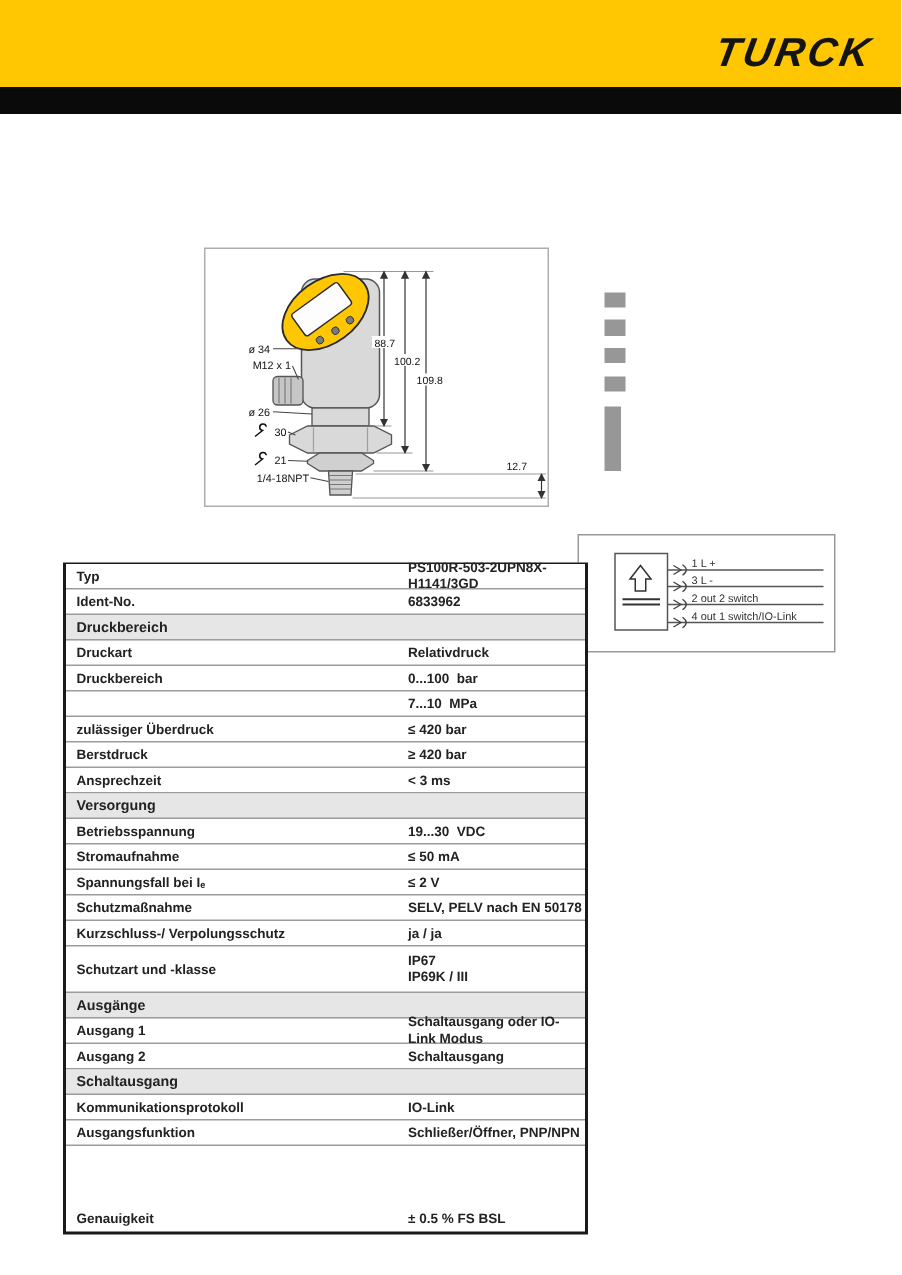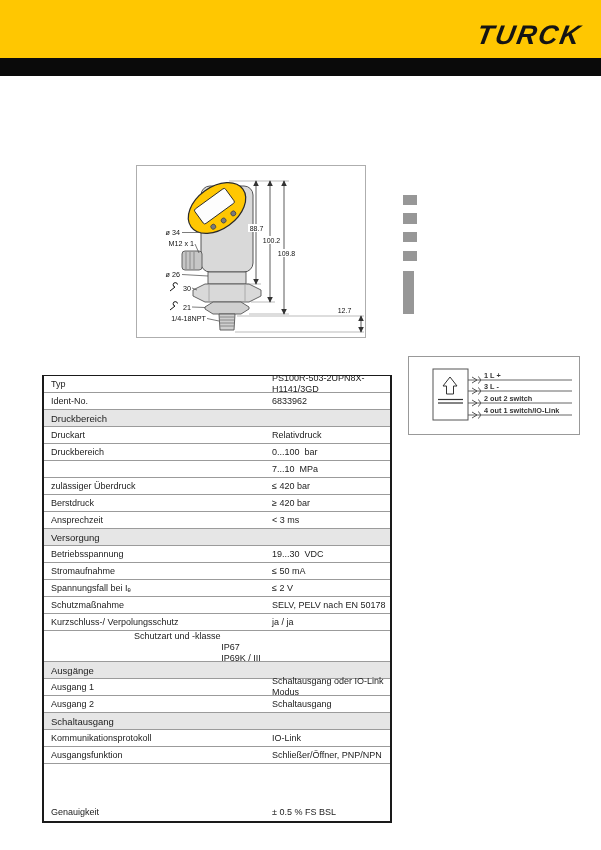--- a/index.html
+++ b/index.html
@@ -9,30 +9,30 @@
   .hdr-yellow{position:absolute;left:0;top:0;width:601px;height:58px;background:#ffc701;}
   .hdr-black{position:absolute;left:0;top:58px;width:601px;height:18px;background:#0a0a0a;}
   .logo{position:absolute;top:20px;right:20px;font-weight:900;font-style:italic;
         font-size:27px;letter-spacing:2px;color:#141414;transform:skewX(-10deg);}
   
   .draw-box{position:absolute;left:136px;top:165px;width:228px;height:171px;
             background:#fff;border:1px solid #aeaeae;box-sizing:content-box;}
   
   .chip{position:absolute;background:#979797;}
   
-  .wire-box{position:absolute;left:408px;top:356px;width:170px;height:77px;
-            background:#fff;border:1px solid #999;font-weight:bold;}
+  .wire-box{position:absolute;left:385px;top:356px;width:170px;height:77px;
+            background:#fff;border:1px solid #999;}
   
   .spec-table{position:absolute;left:42px;top:375px;width:350px;
               border:solid #1a1a1a;border-width:1px 2px 2px 2px;box-sizing:border-box;
               background:#fff;}
   .t-row{display:flex;align-items:center;height:17px;box-sizing:border-box;
-         border-bottom:1px solid #9b9b9b;font-size:9px;line-height:11px;}
+         border-bottom:1px solid #9b9b9b;font-size:9px;line-height:11px;font-weight:bold;}
   .t-row:last-child{border-bottom:none;margin-top:40px;}
-  .t-row.tall{height:31px;flex-direction:column;}
+  .t-row.tall{height:31px;}
   .t-row.section{background:#e6e6e6;font-size:9.5px;}
   .t-cell{white-space:pre-wrap;}
   .t-label{width:180px;padding-left:7px;box-sizing:border-box;flex:none;}
   .t-value{flex:1;padding-left:48px;}
   svg text{font-family:"Liberation Sans",sans-serif;}
 </style>
 </head>
 <body>
 
 <div class="page">

